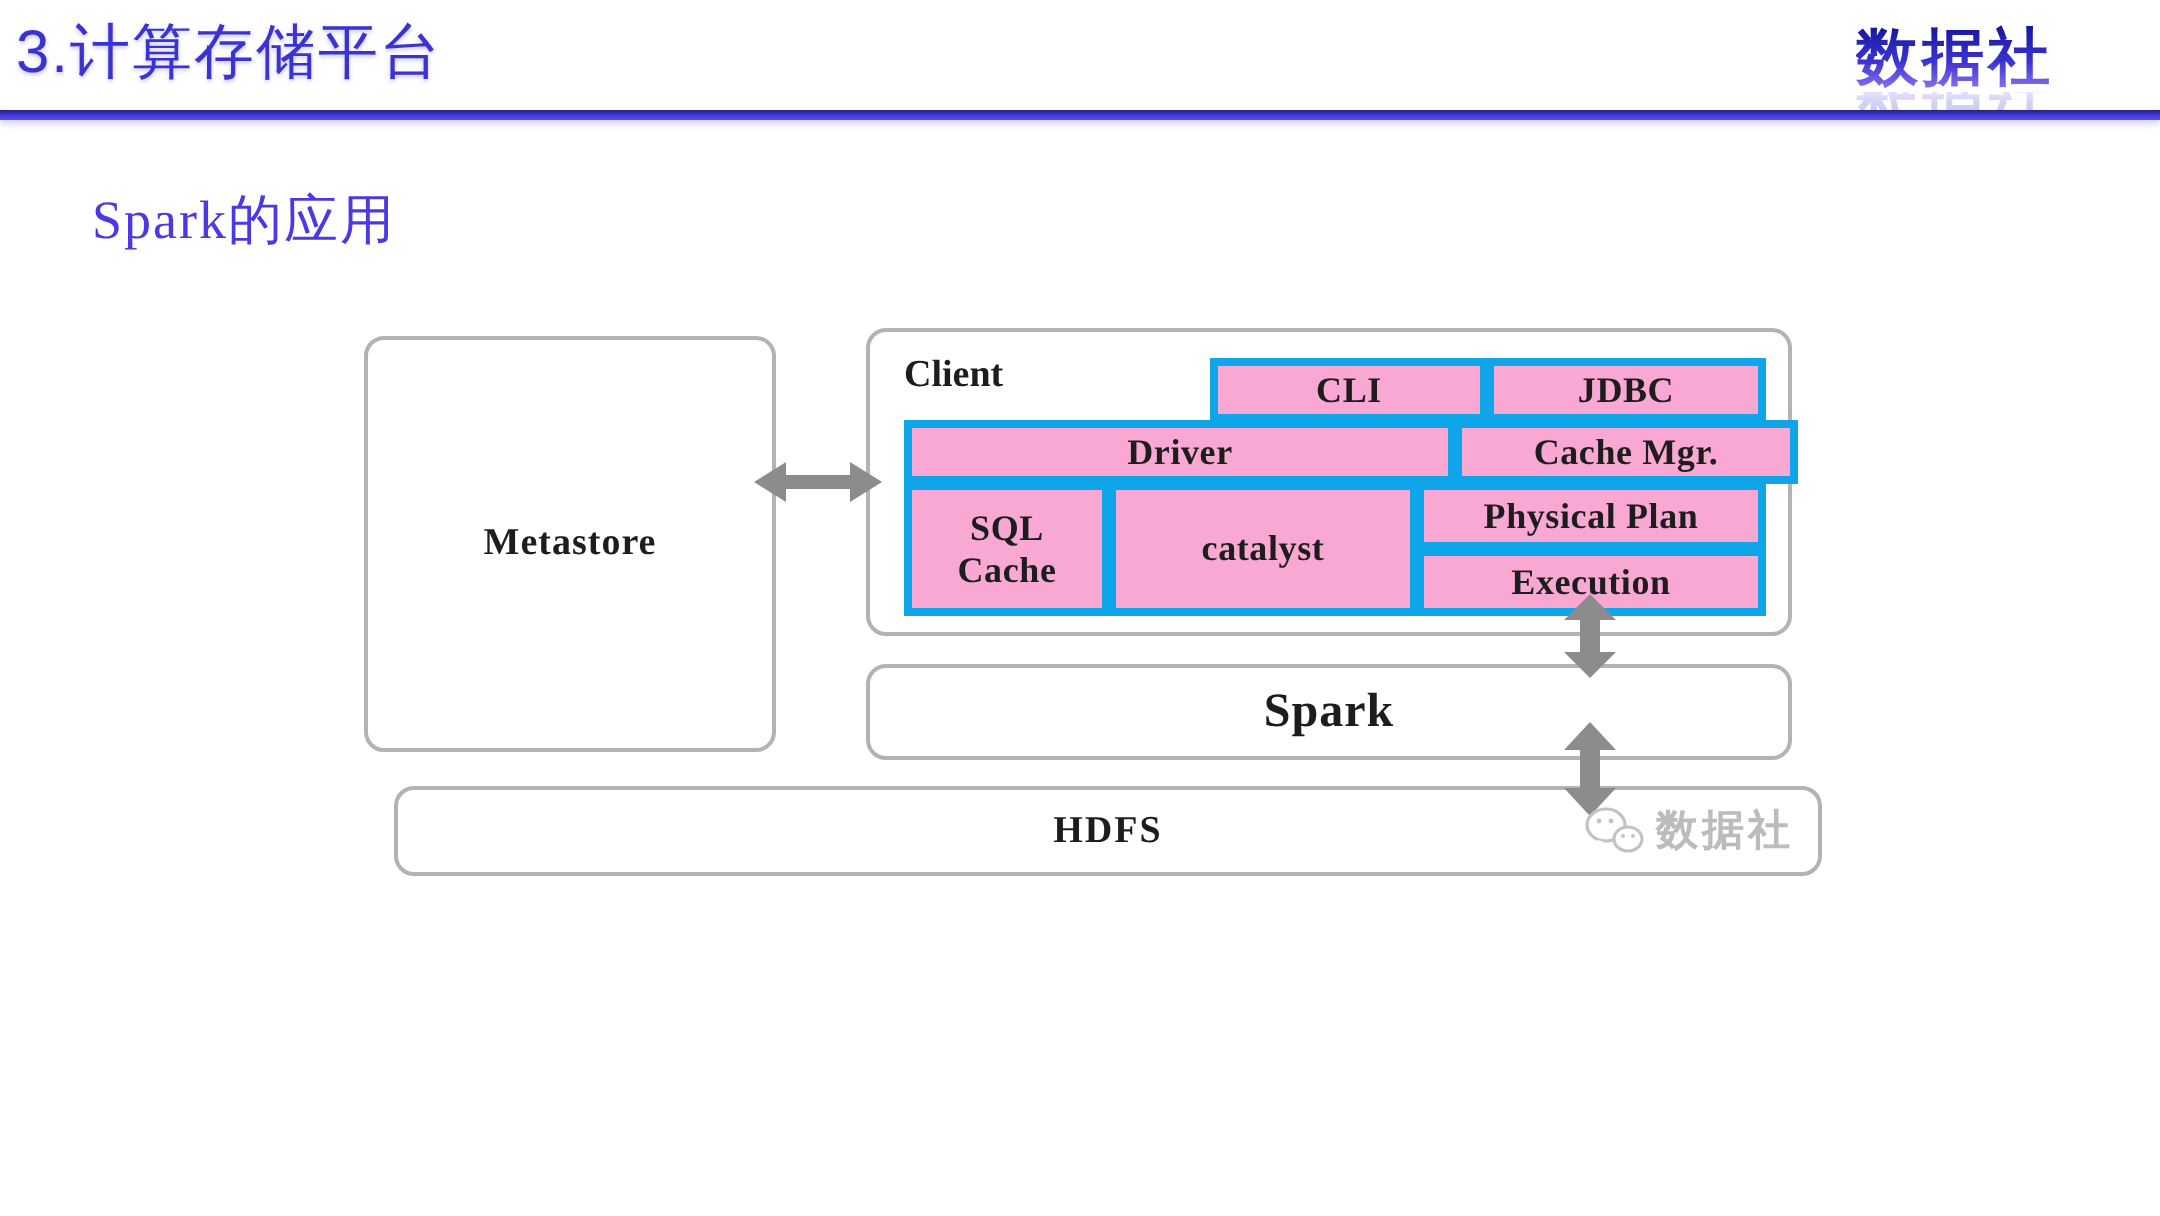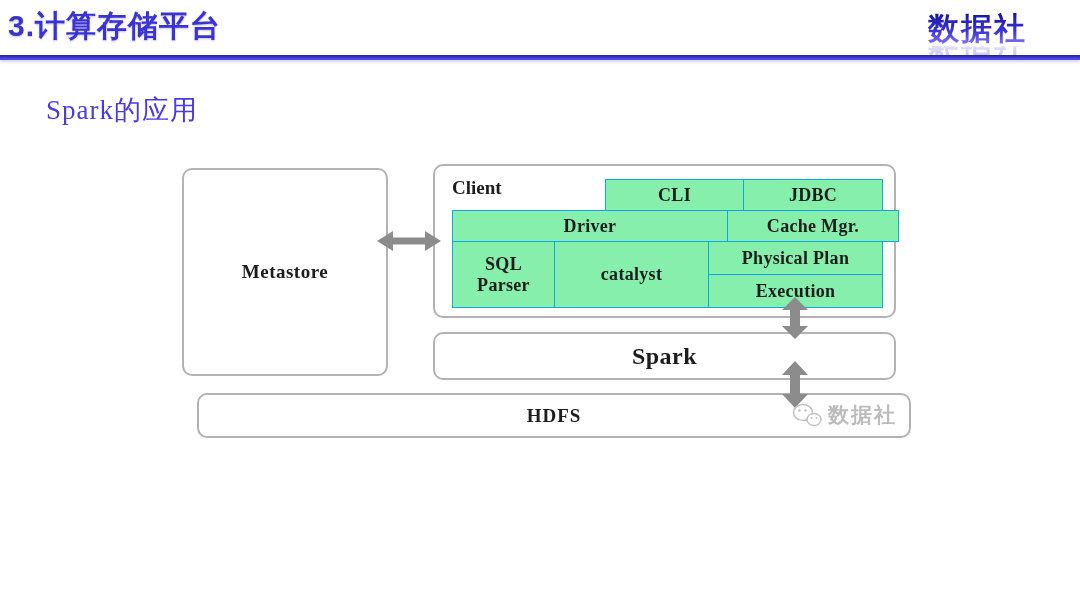--- a/index.html
+++ b/index.html
@@ -2,21 +2,21 @@
 <html><head>
 <meta charset="utf-8">
 <style>
   html,body{margin:0;padding:0;background:#fff;}
   #canvas{
     position:relative;width:1080px;height:608px;background:#ffffff;
     overflow:hidden;font-family:"Liberation Sans",sans-serif;
   }
   
   .page-title{
-    position:absolute;left:8px;top:6px;font-size:30px;font-weight:bold;
+    position:absolute;left:8px;top:6px;font-size:30px;font-weight:normal;
     color:#3b33d1;letter-spacing:1px;
     text-shadow:0 1px 2px rgba(59,51,209,.30);
   }
   .brand{
     position:absolute;right:53px;top:12px;font-size:31px;font-weight:bold;
     letter-spacing:2px;line-height:1.1;
     background:linear-gradient(180deg,#14149c 0%,#3b33d1 55%,#8d7af0 100%);
     -webkit-background-clip:text;background-clip:text;color:transparent;
   }
   .brand-reflection{
@@ -46,21 +46,21 @@
   }
   #metastore-box{left:182px;top:168px;width:206px;height:208px;font-size:19px;letter-spacing:.5px;}
   #client-box{left:433px;top:164px;width:463px;height:154px;display:block;}
   #spark-box{left:433px;top:332px;width:463px;height:48px;font-size:24px;letter-spacing:.5px;}
   #hdfs-box{left:182px;top:393px;width:714px;height:45px;font-size:19px;letter-spacing:1px;margin-left:15px;}
   .client-label{
     position:absolute;left:17px;top:11px;font-size:19px;font-weight:700;
     font-family:"Liberation Serif",serif;color:#1d1d1d;
   }
   .cell{
-    position:absolute;border:1px solid #0ea5e9;background:#86efac;
+    position:absolute;border:4px solid #0ea5e9;background:#f9a8d4;
     display:flex;align-items:center;justify-content:center;text-align:center;
     font-family:"Liberation Serif",serif;font-weight:600;font-size:18px;
     color:#1d1d1d;line-height:1.15;box-sizing:border-box;letter-spacing:.3px;
   }
   .cell-cli{left:170px;top:13px;width:139px;height:32px;}
   .cell-jdbc{left:308px;top:13px;width:140px;height:32px;}
   .cell-driver{left:17px;top:44px;width:276px;height:32px;}
   .cell-cache{left:292px;top:44px;width:172px;height:32px;}
   .cell-sql{left:17px;top:75px;width:103px;height:67px;padding:0 19px;}
   .cell-catalyst{left:119px;top:75px;width:155px;height:67px;}
@@ -100,21 +100,21 @@
     <div class="round-box" id="metastore-box">
       <span>Metastore</span>
     </div>
 
     <div class="round-box" id="client-box">
       <div class="client-label">Client</div>
       <div class="cell cell-cli">CLI</div>
       <div class="cell cell-jdbc">JDBC</div>
       <div class="cell cell-driver">Driver</div>
       <div class="cell cell-cache">Cache Mgr.</div>
-      <div class="cell cell-sql">SQL Parser</div>
+      <div class="cell cell-sql">SQL Cache</div>
       <div class="cell cell-catalyst">catalyst</div>
       <div class="cell cell-physical">Physical Plan</div>
       <div class="cell cell-execution">Execution</div>
     </div>
 
     <div class="round-box" id="spark-box">
       <span>Spark</span>
     </div>
 
     <div class="round-box" id="hdfs-box">

